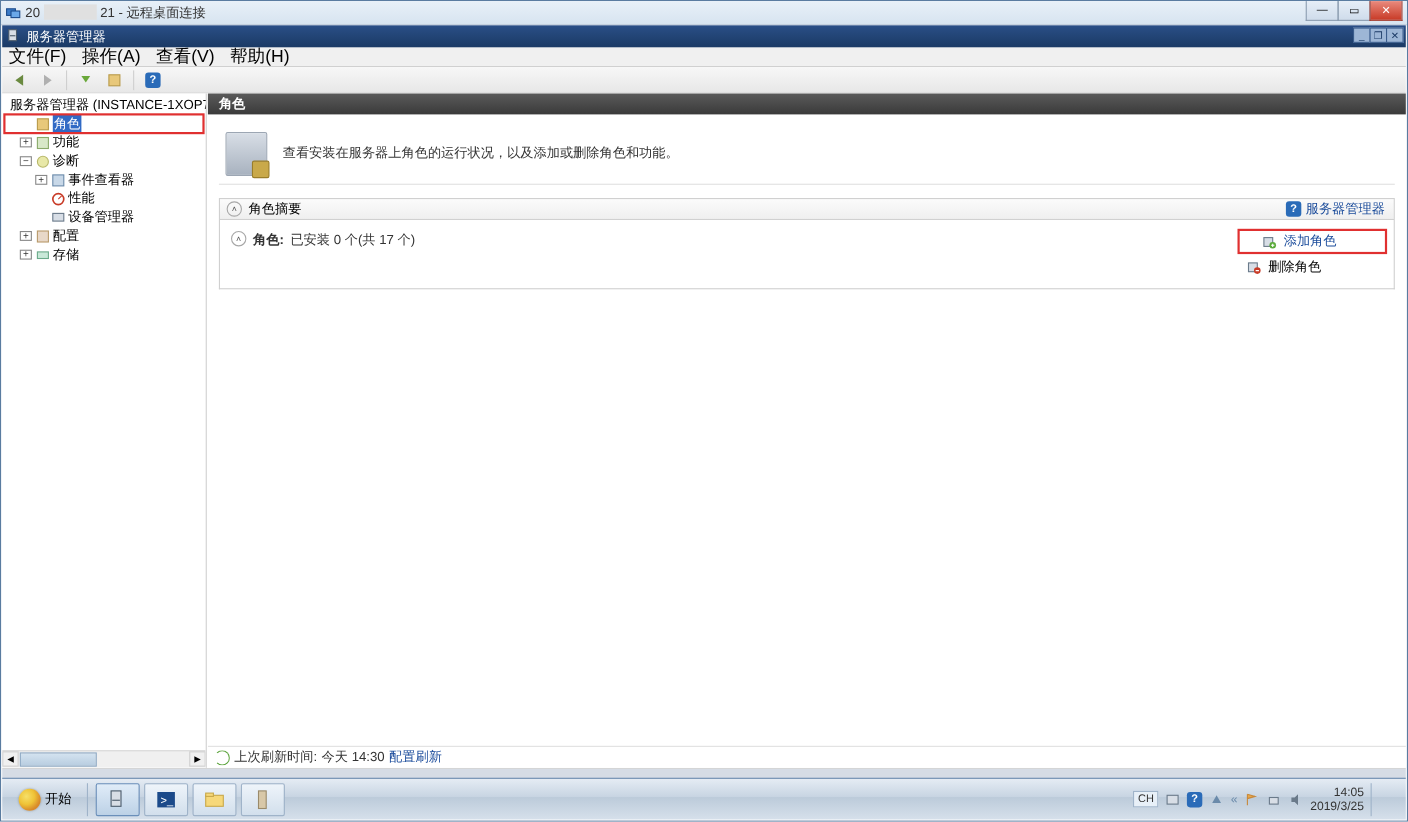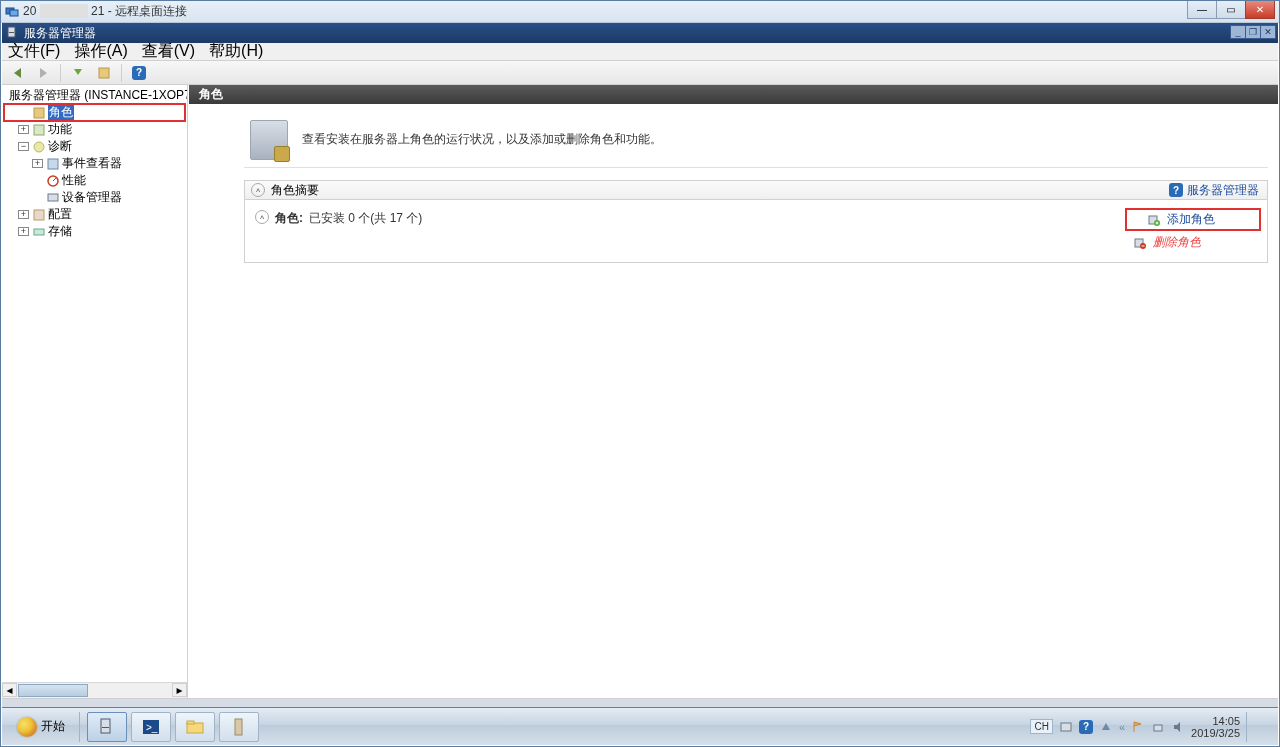--- a/index.html
+++ b/index.html
@@ -43,35 +43,35 @@
 .tree-row.highlighted { outline: 2px solid #e03030; outline-offset:-1px; }
 .indent1 { padding-left: 14px; }
 .indent2 { padding-left: 28px; }
 .tree-scroll-h { position:absolute; bottom:0; left:0; right:0; height:16px; background:#f0f0f0; border-top:1px solid #d8d8d8; }
 .tree-scroll-h .thumb { position:absolute; left:16px; width:70px; top:1px; bottom:1px; background:linear-gradient(#d4e3f0,#b8cde0); border:1px solid #8ca8c4; }
 .tree-scroll-h .arr { width:15px; height:14px; position:absolute; top:0; border:1px solid #d0d0d0; display:flex; align-items:center; justify-content:center; }
 .tree-scroll-h .arr.l{left:0;} .tree-scroll-h .arr.r{right:0;}
 
 .content-pane { flex: 1; background: #fff; display: flex; flex-direction: column; border-left:1px solid #fff;}
 .content-header { height: 19px; background: linear-gradient(#5a5a5a,#3a3a3a); color: #fff; display: flex; align-items: center; padding-left: 10px; font-size: 12px; font-weight:bold;}
-.content-body { flex:1; padding: 8px 10px 4px 10px; overflow:auto;margin-left:45px; }
+.content-body { flex:1; padding: 8px 10px 4px 10px; overflow:auto; }
 .intro-row { display:flex; align-items:center; height:56px; border-bottom:1px solid #e0e0e0; margin-bottom:12px; }
 .intro-icon { width:38px; height:40px; margin:0 14px 0 6px; background:linear-gradient(#d8dee6,#a8b2bf); border:1px solid #9ca6b3; border-radius:2px; position:relative; }
 .intro-icon:after { content:""; position:absolute; right:-3px; bottom:-3px; width:14px; height:14px; background:#c9a94a; border:1px solid #9a7e2a; border-radius:2px; }
 .intro-text { font-size:12px; color:#333; }
 
 .summary-header { height:20px; border:1px solid #d0d0d0; background:linear-gradient(#fbfbfb,#efefef); display:flex; align-items:center; padding-left:6px; font-size:12px; position:relative; }
 .summary-header .collapse { width:14px; height:14px; border:1px solid #a8a8a8; border-radius:7px; margin-right:6px; font-size:8px; display:flex; align-items:center; justify-content:center; color:#555; cursor:pointer;}
 .summary-header .help-link { position:absolute; right:8px; color:#1a4b9b; display:flex; align-items:center; gap:4px; cursor:pointer;}
 .summary-body { border:1px solid #d0d0d0; border-top:none; padding:10px 10px; display:flex; justify-content:space-between; }
 .summary-left { display:flex; align-items:flex-start; gap:6px; font-size:12px; color:#333; }
 .summary-right { display:flex; flex-direction:column; gap:4px; font-size:12px; }
 .action-link { display:flex; align-items:center; gap:6px; padding:1px 4px; cursor:pointer; }
 .action-link.add { color:#1a4b9b; }
-.action-link.del { color:#ef4444;font-style:italic; }
+.action-link.del { color:#000000; }
 .box-highlight { border:2px solid #e03030; padding:0 40px 0 16px; margin:-2px -4px; }
 
 .status-bar { height:20px; border-top:1px solid #e0e0e0; display:flex; align-items:center; padding-left:6px; font-size:12px; color:#333; gap:4px;}
 .status-bar .refresh-icon { width:14px; height:14px; border:1.5px solid #5aa33a; border-radius:50%; border-left-color:transparent; position:relative;}
 .status-bar a { color:#1a4b9b; text-decoration:none; cursor:pointer;}
 
 
 .taskbar { position:absolute; left:0; right:0; bottom:0; height:38px; background:linear-gradient(#e5ecf4,#c7d4e2 45%,#bccbda 46%,#d6e0eb); border-top:1px solid #5e7fa7; display:flex; align-items:center; }
 .start-btn { height:30px; padding:0 10px; margin-left:4px; display:flex; align-items:center; gap:4px; border:1px solid transparent; border-radius:3px; cursor:pointer;}
 .start-orb { width:20px; height:20px; border-radius:50%; background:radial-gradient(circle at 35% 35%, #f6e06a, #efc337 40%, #d88a2b 70%); box-shadow:0 0 2px rgba(0,0,0,.3);}
@@ -295,20 +295,26 @@
                       <rect x="2" y="3" width="8" height="8" fill="#d8dee6" stroke="#6a7a8a"></rect>
                       <circle cx="10" cy="10" r="3" fill="#c83b27"></circle>
                       <line x1="8.5" y1="10" x2="11.5" y2="10" stroke="#fff"></line>
                     </svg>
                   </span>
                 <span>删除角色</span>
               </div>
             </div>
           </div>
         </div>
+        <div class="status-bar">
+          <span class="refresh-icon"></span>
+          <span>上次刷新时间:</span>
+          <span>今天 14:30</span>
+          <a>配置刷新</a>
+        </div>
       </div>
     </div>
 
     <div class="empty-gap"></div>
 
     <div class="taskbar">
       <div class="start-btn">
         <div class="start-orb"></div>
         <span>开始</span>
       </div>

